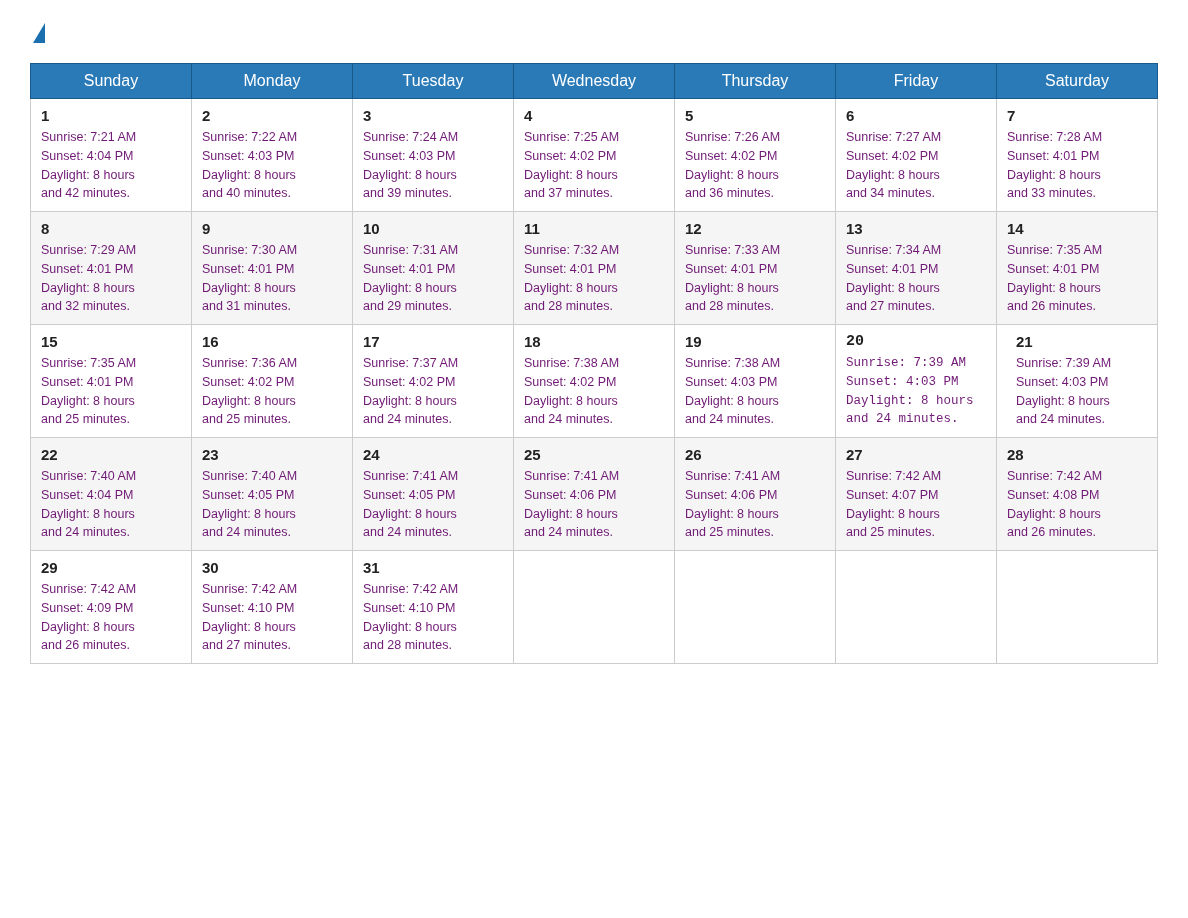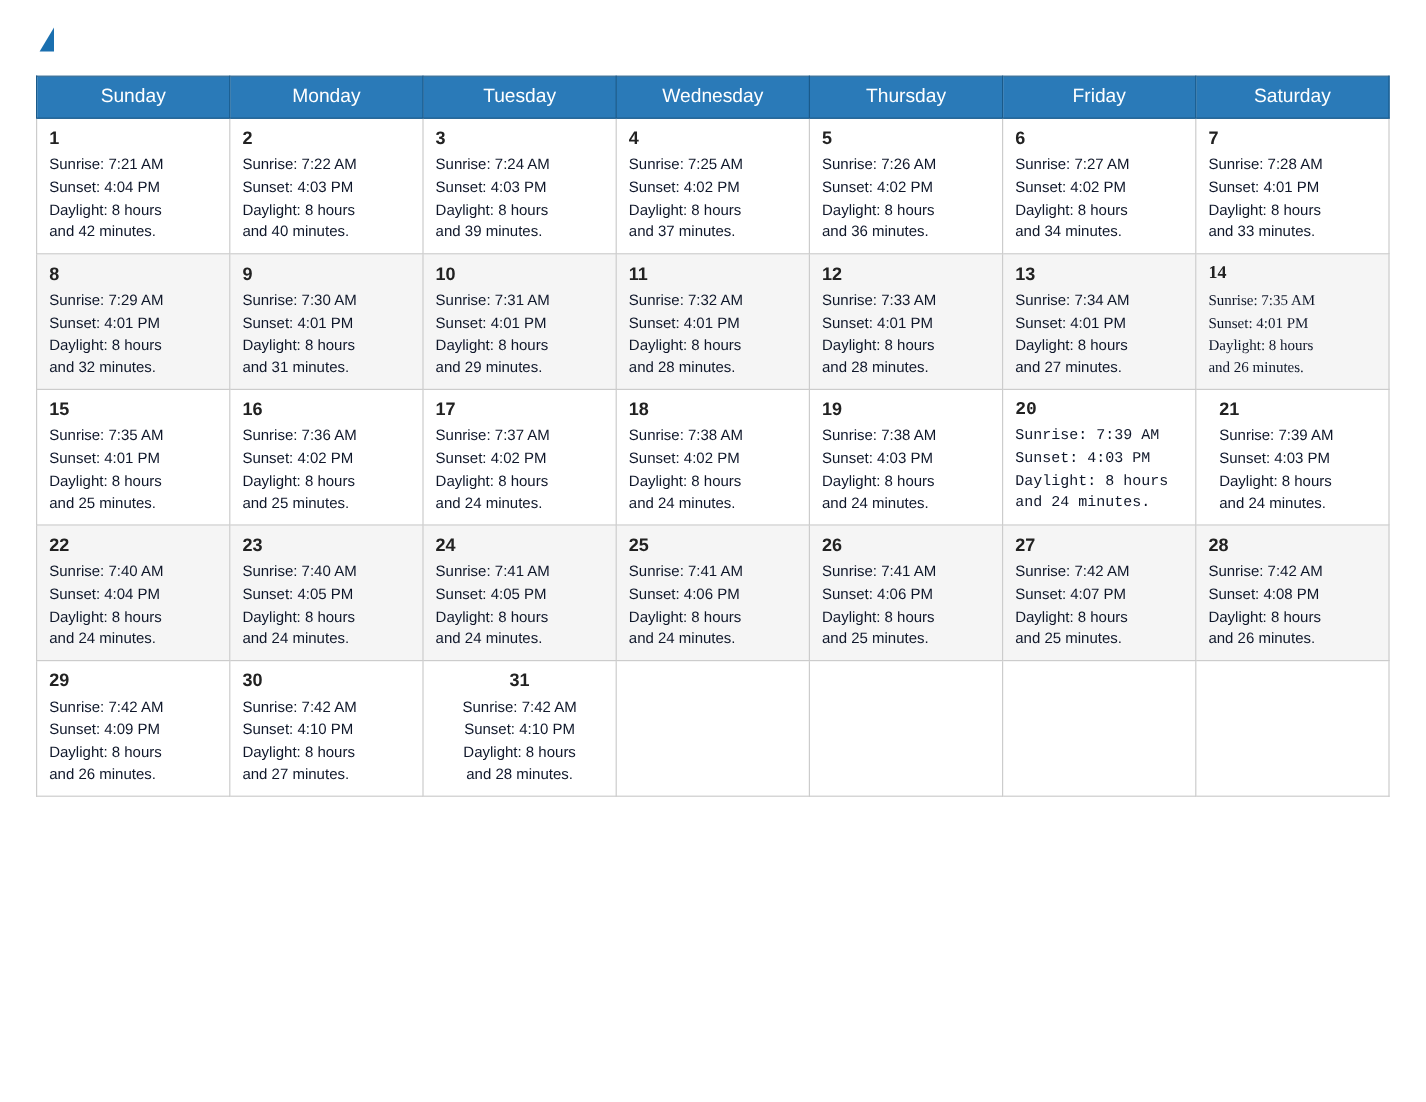--- a/index.html
+++ b/index.html
@@ -80,21 +80,21 @@
     .day-number {
       font-size: 15px;
       font-weight: bold;
       color: #222;
       display: block;
       margin-bottom: 4px;
     }
     .day-info {
       font-size: 12.5px;
       line-height: 1.5;
-      color: #0f172a;
+      color: #701a75;
     }
     .empty-cell {
       background-color: #fff !important;
     }
     .logo-row {
       display: flex;
       align-items: center;
     }
     .logo-triangle {
       display: inline-block;
@@ -185,21 +185,21 @@
           <span class="day-info">Sunrise: 7:32 AM<br>Sunset: 4:01 PM<br>Daylight: 8 hours<br>and 28 minutes.</span>
         </td>
         <td style="background-color: rgb(245, 245, 245);">
           <span class="day-number">12</span>
           <span class="day-info">Sunrise: 7:33 AM<br>Sunset: 4:01 PM<br>Daylight: 8 hours<br>and 28 minutes.</span>
         </td>
         <td style="background-color: rgb(245, 245, 245);">
           <span class="day-number">13</span>
           <span class="day-info">Sunrise: 7:34 AM<br>Sunset: 4:01 PM<br>Daylight: 8 hours<br>and 27 minutes.</span>
         </td>
-        <td style="background-color: rgb(245, 245, 245); font-family: Liberation Serif, serif;">
+        <td style="background-color: rgb(245, 245, 245);">
           <span class="day-number">14</span>
           <span class="day-info">Sunrise: 7:35 AM<br>Sunset: 4:01 PM<br>Daylight: 8 hours<br>and 26 minutes.</span>
         </td>
       </tr>
       <tr>
         <td style="background-color: rgb(255, 255, 255);">
           <span class="day-number">15</span>
           <span class="day-info">Sunrise: 7:35 AM<br>Sunset: 4:01 PM<br>Daylight: 8 hours<br>and 25 minutes.</span>
         </td>
         <td style="background-color: rgb(255, 255, 255); margin-top: 20px;">
@@ -259,21 +259,21 @@
       </tr>
       <tr>
         <td style="background-color: rgb(255, 255, 255);">
           <span class="day-number">29</span>
           <span class="day-info">Sunrise: 7:42 AM<br>Sunset: 4:09 PM<br>Daylight: 8 hours<br>and 26 minutes.</span>
         </td>
         <td style="background-color: rgb(255, 255, 255);">
           <span class="day-number">30</span>
           <span class="day-info">Sunrise: 7:42 AM<br>Sunset: 4:10 PM<br>Daylight: 8 hours<br>and 27 minutes.</span>
         </td>
-        <td style="background-color: rgb(255, 255, 255); text-align: center;">
+        <td style="background-color: rgb(255, 255, 255);">
           <span class="day-number">31</span>
           <span class="day-info">Sunrise: 7:42 AM<br>Sunset: 4:10 PM<br>Daylight: 8 hours<br>and 28 minutes.</span>
         </td>
         <td class="empty-cell">&nbsp;</td>
         <td class="empty-cell">&nbsp;</td>
         <td class="empty-cell">&nbsp;</td>
         <td class="empty-cell">&nbsp;</td>
       </tr>
     </tbody>
 </table>

